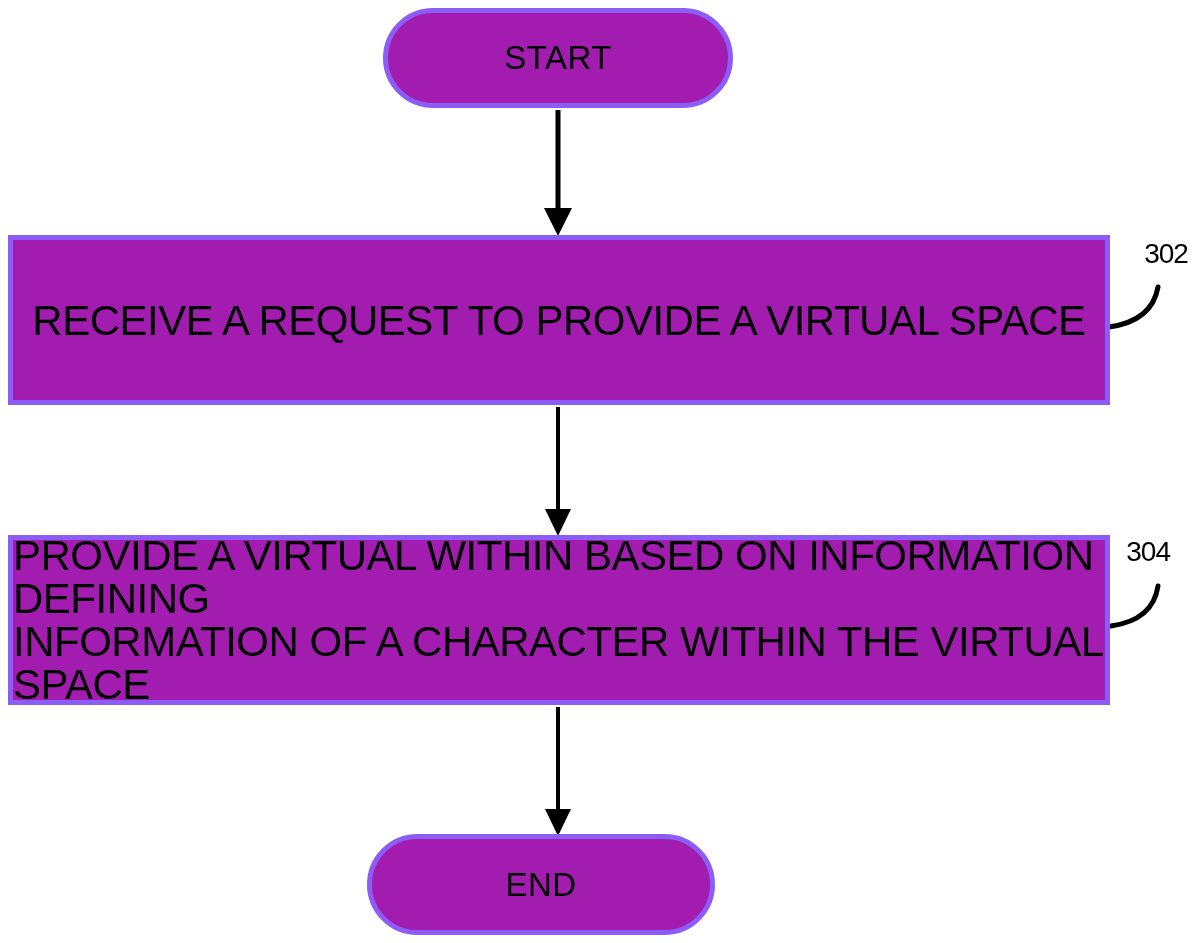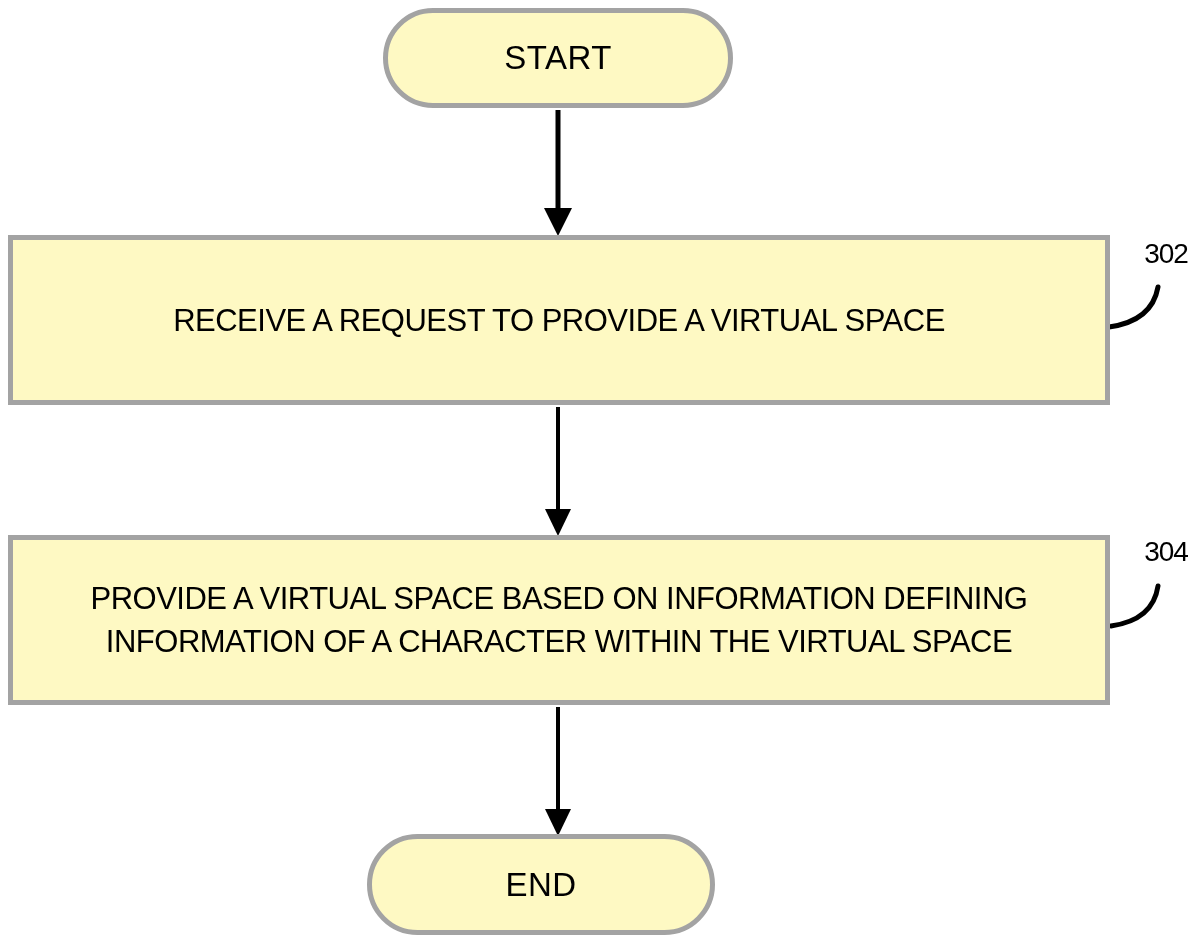--- a/index.html
+++ b/index.html
@@ -12,51 +12,51 @@
     width: 1200px;
     height: 943px;
     background: #ffffff;
     font-family: "Liberation Sans", sans-serif;
     color: #000000;
     overflow: hidden;
   }
   .node {
     position: absolute;
     box-sizing: border-box;
-    border: 5px solid #a3a3a3;
-    background: #fef9c3;
+    border: 5px solid #8b5cf6;
+    background: #a21caf;
     display: flex;
     flex-direction: column;
     align-items: center;
     justify-content: center;
     text-align: left;
   }
   .terminal {
     border-radius: 52px;
     font-size: 33px;
     letter-spacing: 0.5px;
   }
   .process {
-    font-size: 31px;
+    font-size: 42px;
     letter-spacing: -0.5px;
     line-height: 43px;
   }
   #start-node { left: 383px; top: 8px;   width: 350px; height: 100px; }
   #end-node   { left: 367px; top: 834px; width: 348px; height: 101px; }
   #box-302    { left: 8px;   top: 235px; width: 1102px; height: 170px; }
   #box-304    { left: 8px;   top: 535px; width: 1102px; height: 170px; }
   .ref-label {
     position: absolute;
     width: 64px;
     text-align: center;
     font-size: 28px;
     letter-spacing: -1px;
   }
   #ref-302 { left: 1134px; top: 238px; }
-  #ref-304 { left: 1134px; top: 536px; }
+  #ref-304 { left: 1106px; top: 536px; text-align: right; }
   .connector-layer {
     position: absolute;
     left: 0;
     top: 0;
     pointer-events: none;
   }
 </style>
 </head>
 <body>
 
@@ -82,21 +82,21 @@
     <path d="M 1109 327 Q 1152 321 1158 287" stroke="#000" stroke-width="5" fill="none" stroke-linecap="round"></path>
     <path d="M 1111 626 Q 1153 620 1158 586" stroke="#000" stroke-width="5" fill="none" stroke-linecap="round"></path>
   </svg>
 
   <div class="node process" id="box-302">
     <div>RECEIVE A REQUEST TO PROVIDE A VIRTUAL SPACE</div>
   </div>
   <div class="ref-label" id="ref-302">302</div>
 
   <div class="node process" id="box-304">
-    <div>PROVIDE A VIRTUAL SPACE BASED ON INFORMATION DEFINING</div>
+    <div>PROVIDE A VIRTUAL WITHIN BASED ON INFORMATION DEFINING</div>
     <div>INFORMATION OF A CHARACTER WITHIN THE VIRTUAL SPACE</div>
   </div>
   <div class="ref-label" id="ref-304">304</div>
 
   <div class="node terminal" id="end-node">
     <span>END</span>
   </div>
 
 </div>
 

